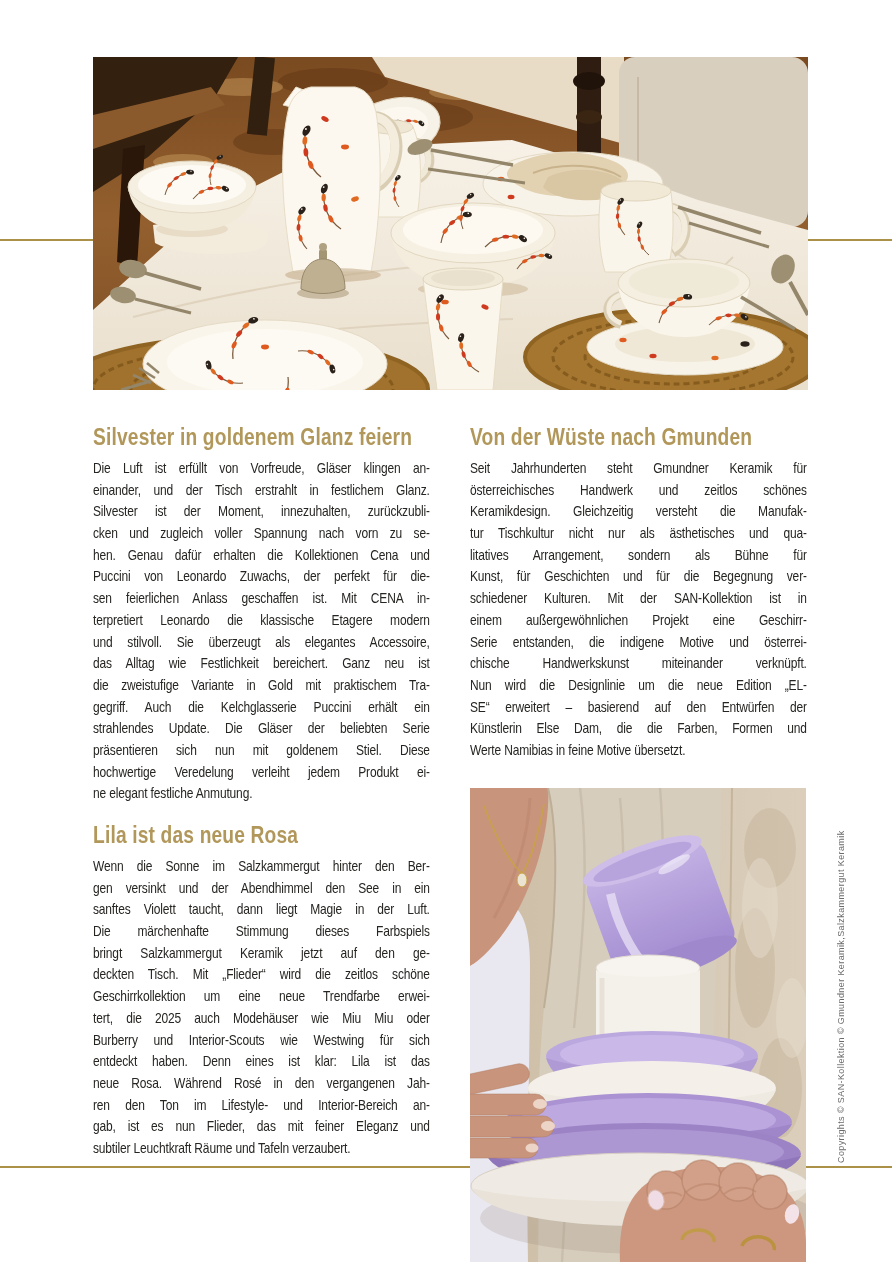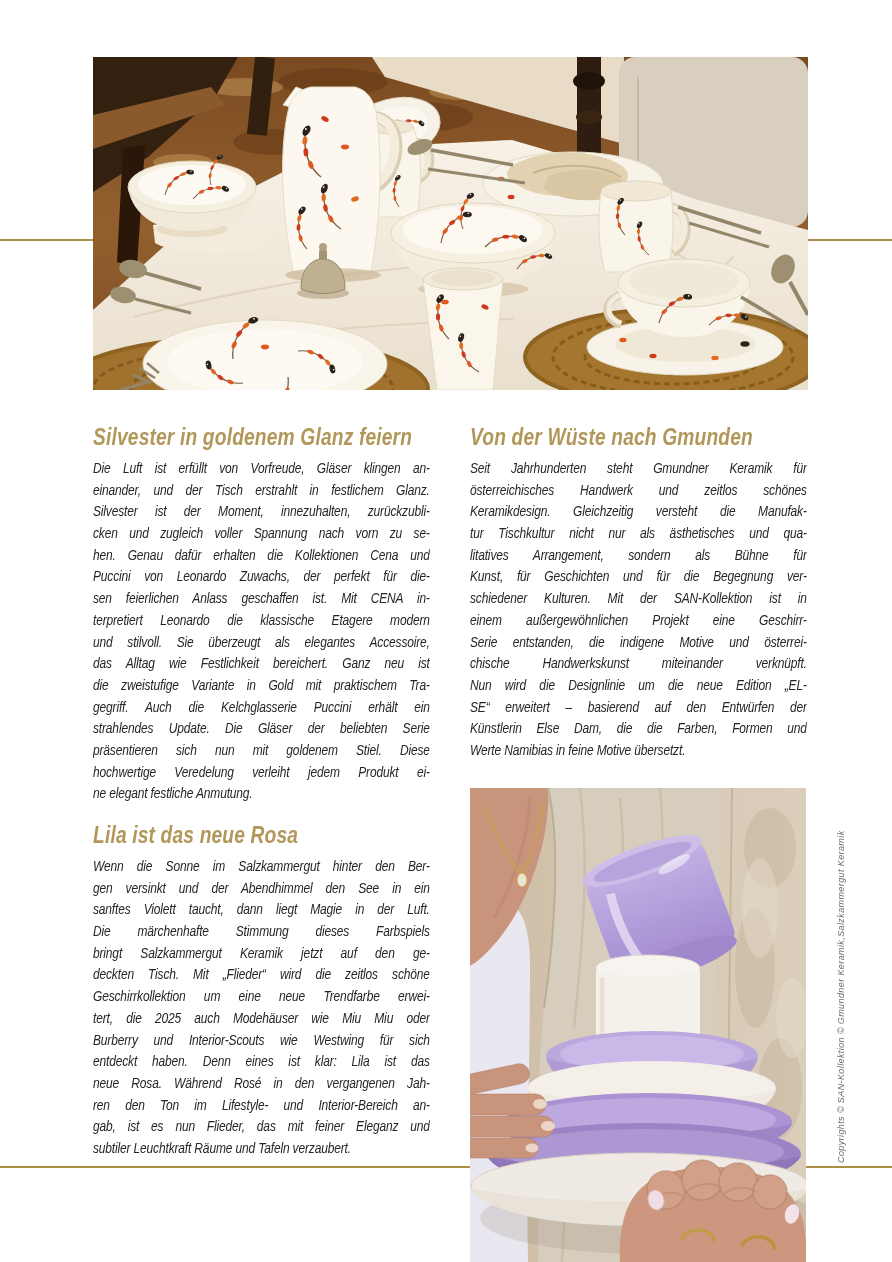--- a/index.html
+++ b/index.html
@@ -1,17 +1,17 @@
 <!DOCTYPE html>
 <html><head>
 <meta charset="utf-8">
 <style>
   html,body{margin:0;padding:0;background:#ffffff;}
   body{width:892px;height:1262px;font-family:"Liberation Sans",sans-serif;overflow:hidden;position:relative;}
-  .page{position:relative;width:892px;height:1262px;background:#fff;font-style:italic;}
+  .page{position:relative;width:892px;height:1262px;background:#fff;}
 
   .rule{position:absolute;left:0;width:892px;height:2px;background:#ab9148;z-index:1;}
   .rule-top{top:239px;}
   .rule-bottom{top:1166px;}
 
   .photo{position:absolute;overflow:hidden;z-index:2;background:#d8c8b0;}
   .photo svg{display:block;}
   .photo-top{left:93px;top:57px;width:715px;height:333px;}
   .photo-bottom{left:470px;top:788px;width:336px;height:474px;}
 

